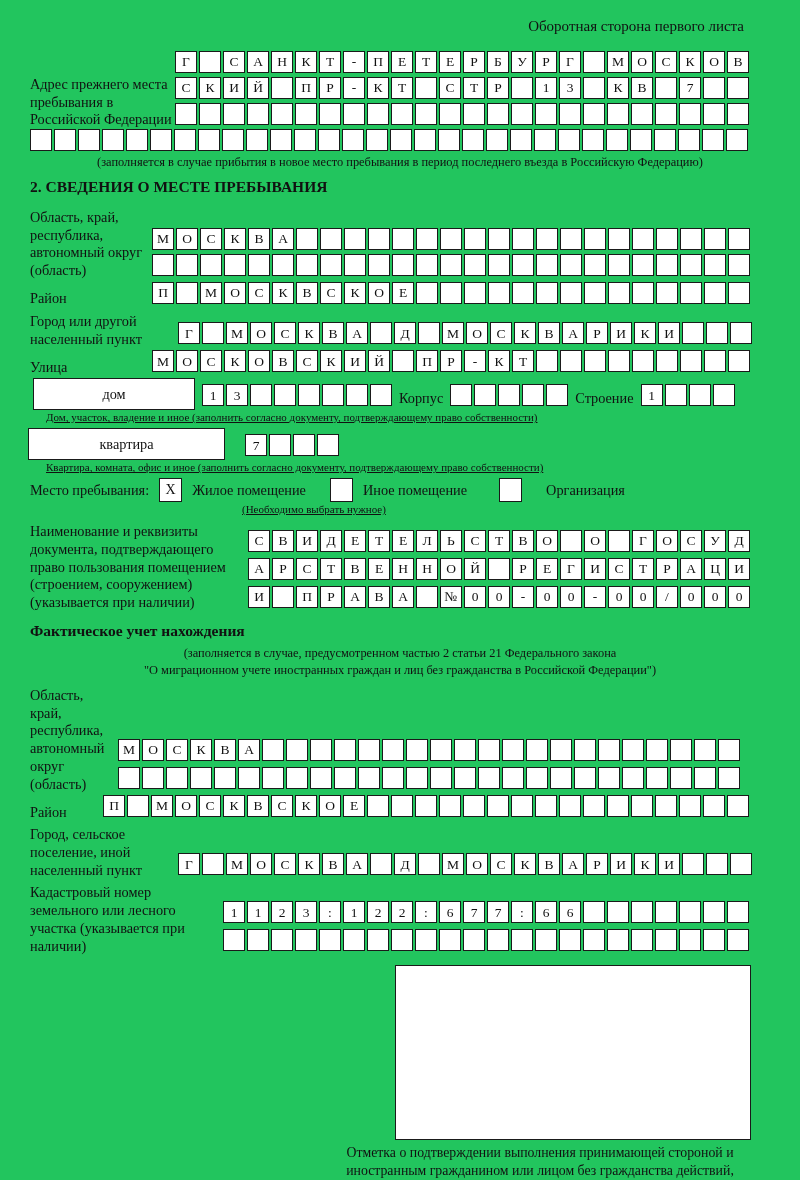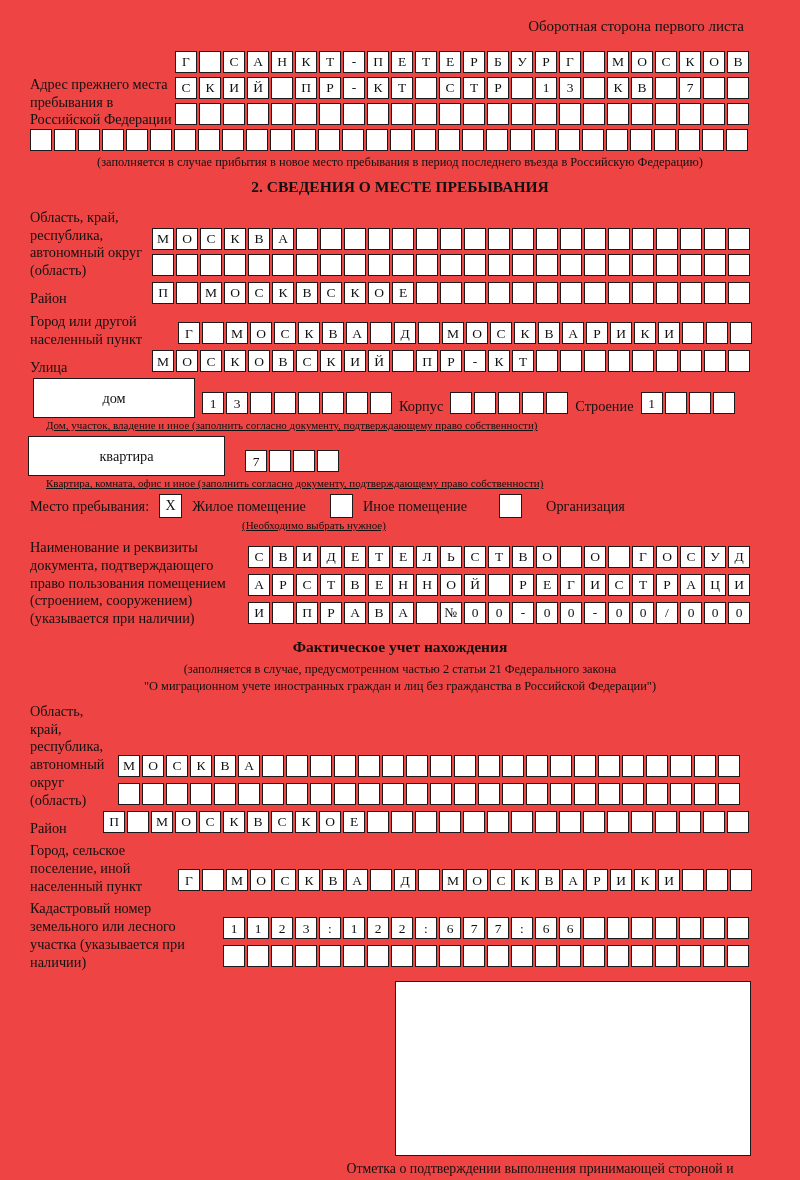--- a/index.html
+++ b/index.html
@@ -1,30 +1,30 @@
 <!DOCTYPE html>
 <html><head>
 <meta charset="utf-8">
 <style>
   html,body{margin:0;padding:0;background:#fff;}
   .page{position:relative;width:800px;height:1180px;box-sizing:border-box;
-        padding:8px 30px 0 30px;background:#ef4444;color:#111;
+        padding:8px 30px 0 30px;background:#22c55e;color:#111;
         font-family:"Liberation Serif","DejaVu Serif",serif;overflow:hidden;}
   .hdr-note{text-align:right;font-size:15px;margin:10px 26px 16px 0;}
   .frow{display:flex;align-items:flex-end;}
   .lbl{font-size:14.3px;line-height:1.24;padding-top:3px;box-sizing:border-box;flex:0 0 auto;}
   .gridcol{display:flex;flex-direction:column;}
   .grid-row{display:flex;gap:2px;margin-bottom:4px;}
   .cell{width:22px;height:22px;flex:0 0 22px;border:1.4px solid #1a1a1a;box-sizing:border-box;
         display:flex;align-items:center;justify-content:center;
         font-size:13.5px;line-height:1;background:#fff;}
   .note{font-size:12.4px;text-align:center;margin:2px 0 6px 0;}
-  .sec-title{font-size:15.5px;font-weight:bold;text-align:center;margin:8px 0 10px 0;}
+  .sec-title{font-size:15.5px;font-weight:bold;text-align:left;margin:8px 0 10px 0;}
   .caption{font-size:11px;margin:1px 0 5px 16px;text-decoration:underline;}
-  .wide-box{border:1.5px solid #1a1a1a;box-sizing:border-box;height:40px;display:flex;
+  .wide-box{border:1.5px solid #1a1a1a;box-sizing:border-box;height:32px;display:flex;
             align-items:center;justify-content:center;font-size:14.3px;background:#fff;}
   .inline-lbl{font-size:14.3px;line-height:24px;white-space:nowrap;}
   .chk{width:23px;height:24px;flex:0 0 23px;border:1.5px solid #1a1a1a;box-sizing:border-box;
        display:flex;align-items:center;justify-content:center;font-size:14px;background:#fff;}
   .stamp-box{margin:10px 0 0 365px;width:356px;height:175px;border:1.6px solid #1a1a1a;
              box-sizing:border-box;background:#fff;}
   .stamp-caption{margin:4px 0 0 275px;width:470px;text-align:center;font-size:13.8px;line-height:1.3;}
   .mt2{margin-top:2px;} .mt4{margin-top:4px;}
 </style>
 </head>

